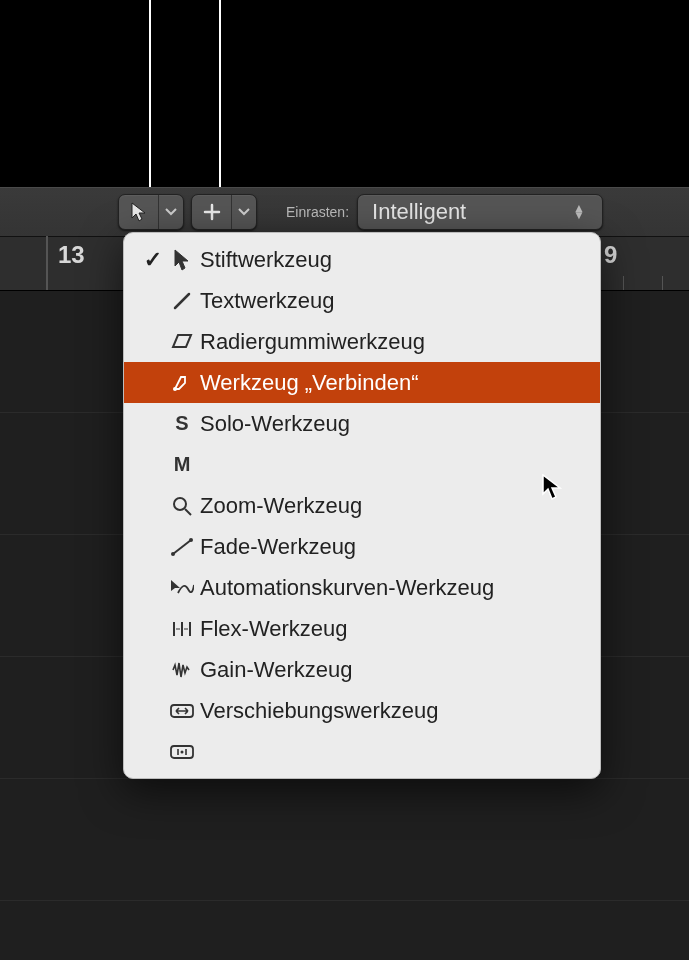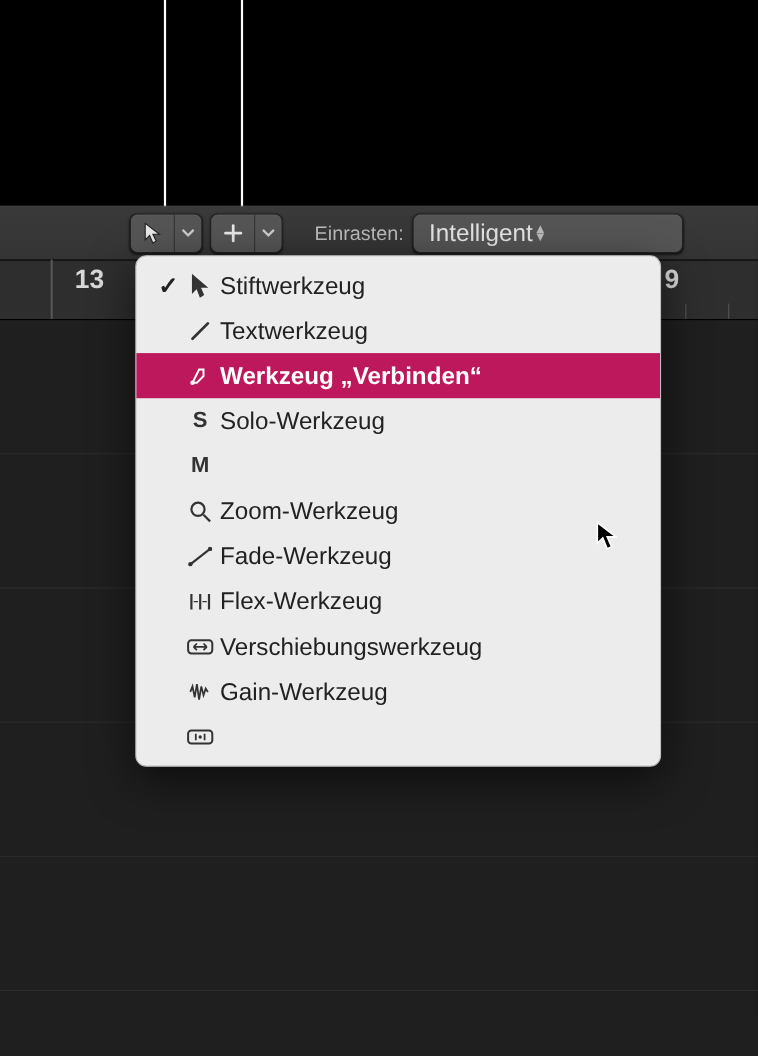--- a/index.html
+++ b/index.html
@@ -40,37 +40,38 @@
     display: flex; align-items: center; justify-content: center;
     border-right: 1px solid #333;
   }
   .tool-chevron {
     width: 24px; height: 34px;
     display: flex; align-items: center; justify-content: center;
     color: #ccc;
   }
   .snap-label {
     color: #bbb;
-    font-size: 18px;
+    font-size: 14px;
     margin-left: 22px;
     margin-right: 8px;
   }
   .snap-select {
     flex: 0 0 auto;
     width: 246px;
     height: 36px;
     background: #555;
     border: 1px solid #222;
     border-radius: 7px;
     display: flex;
     align-items: center;
     padding: 0 16px 0 14px;
     color: #e5e5e5;
     font-size: 22px;
     box-shadow: 0 1px 0 rgba(255,255,255,.05) inset, 0 1px 2px rgba(0,0,0,.6);
+    justify-content: space-between;
   }
   .stepper {
     width: 14px;
     color: #bbb;
     line-height: .6;
     font-size: 12px;
     display: flex;
     flex-direction: column;
     align-items: center;
   }
@@ -112,23 +113,22 @@
   .dd-item {
     display: flex;
     align-items: center;
     height: 41px;
     padding-left: 18px;
     font-size: 22px;
     color: #222;
     white-space: nowrap;
   }
   .dd-item.selected {
-    background: #be185d;
+    background: #c2410c;
     color: #fff;
-    font-weight: bold;
   }
   .dd-check {
     width: 22px;
     text-align: center;
     font-weight: 700;
     color: #222;
   }
   .dd-item.selected .dd-check { color: #fff; }
   .dd-icon {
     width: 36px;
@@ -182,21 +182,21 @@
     <span>Intelligent</span>
     <span class="stepper">
       <span>▲</span>
         <span>▼</span>
     </span>
   </div>
 </div>
 
 <div class="ruler">
   <div class="tick-major" style="left:46px;"></div>
-  <div class="num" style="left:68px;">13</div>
+  <div class="num" style="left:58px;">13</div>
   <div class="num" style="left:604px;">9</div>
   <div class="tick-minor" style="left:623px;"></div>
   <div class="tick-minor" style="left:662px;"></div>
 </div>
 
 <div class="tracks">
   <div class="row"></div>
   <div class="row"></div>
   <div class="row"></div>
   <div class="row"></div>
@@ -215,20 +215,29 @@
     </div>
     <div class="dd-item">
       <span class="dd-check"></span>
       <span class="dd-icon">
         <svg width="20" height="20" viewBox="0 0 20 20">
           <path d="M3 17 L17 3" stroke="#333" stroke-width="2.5" stroke-linecap="round"></path>
         </svg>
       </span>
       <span class="dd-label">Textwerkzeug</span>
     </div>
+    <div class="dd-item">
+      <span class="dd-check"></span>
+      <span class="dd-icon">
+        <svg width="22" height="18" viewBox="0 0 22 18">
+          <path d="M7 2 L20 2 L15 14 L2 14 Z" fill="none" stroke="#333" stroke-width="2"></path>
+        </svg>
+      </span>
+      <span class="dd-label">Radiergummiwerkzeug</span>
+    </div>
     <div class="dd-item selected">
       <span class="dd-check"></span>
       <span class="dd-icon">
         <svg width="22" height="20" viewBox="0 0 22 20">
           <path d="M4 16 L10 4 L14 4 L14 10 L8 16 Z" fill="none" stroke="#fff" stroke-width="1.8"></path>
           <circle cx="4" cy="16" r="2" fill="#fff"></circle>
         </svg>
       </span>
       <span class="dd-label">Werkzeug „Verbinden“</span>
     </div>
@@ -258,45 +267,55 @@
           <path d="M2 16 L20 2" stroke="#333" stroke-width="2"></path>
           <circle cx="2" cy="16" r="2" fill="#333"></circle>
           <circle cx="20" cy="2" r="2" fill="#333"></circle>
         </svg>
       </span>
       <span class="dd-label">Fade-Werkzeug</span>
     </div>
     <div class="dd-item">
       <span class="dd-check"></span>
       <span class="dd-icon">
+        <svg width="24" height="18" viewBox="0 0 24 18">
+          <path d="M1 1 L1 12 L5 9 L10 9 Z" fill="#333"></path>
+          <path d="M8 14 Q14 2 18 10 T24 6" fill="none" stroke="#333" stroke-width="1.8"></path>
+        </svg>
+      </span>
+      <span class="dd-label">Automationskurven-Werkzeug</span>
+    </div>
+    <div class="dd-item">
+      <span class="dd-check"></span>
+      <span class="dd-icon">
         <svg width="24" height="20" viewBox="0 0 24 20">
           <path d="M4 3 V17 M12 3 V17 M20 3 V17" stroke="#333" stroke-width="2"></path>
           <path d="M6 10 H10 M14 10 H18" stroke="#333" stroke-width="1.2"></path>
         </svg>
       </span>
       <span class="dd-label">Flex-Werkzeug</span>
     </div>
     <div class="dd-item">
       <span class="dd-check"></span>
       <span class="dd-icon">
+        <svg width="24" height="18" viewBox="0 0 24 18">
+          <path d="M3 9 L5 4 L7 14 L9 2 L11 16 L13 4 L15 12 L17 6 L19 9" fill="none" stroke="#333" stroke-width="1.6"></path>
+        </svg>
+      </span>
+      <span class="dd-label">Gain-Werkzeug</span>
+    </div>
+    <div class="dd-item">
+      <span class="dd-check"></span>
+      <span class="dd-icon">
         <svg width="26" height="18" viewBox="0 0 26 18">
           <rect x="2" y="3" width="22" height="12" rx="3" fill="none" stroke="#333" stroke-width="1.8"></rect>
           <path d="M7 9 H19 M7 9 L10 6 M7 9 L10 12 M19 9 L16 6 M19 9 L16 12" stroke="#333" stroke-width="1.6" fill="none"></path>
         </svg>
       </span>
       <span class="dd-label">Verschiebungswerkzeug</span>
-    </div>
-    <div class="dd-item">
-      <span class="dd-check"></span>
-      <span class="dd-icon">
-        <svg width="24" height="18" viewBox="0 0 24 18">
-          <path d="M3 9 L5 4 L7 14 L9 2 L11 16 L13 4 L15 12 L17 6 L19 9" fill="none" stroke="#333" stroke-width="1.6"></path>
-        </svg>
-      </span>
-      <span class="dd-label">Gain-Werkzeug</span>
     </div>
     <div class="dd-item">
       <span class="dd-check"></span>
       <span class="dd-icon">
         <svg width="26" height="18" viewBox="0 0 26 18">
           <rect x="2" y="3" width="22" height="12" rx="3" fill="none" stroke="#333" stroke-width="1.8"></rect>
           <path d="M9 6 L9 12 M17 6 L17 12" stroke="#333" stroke-width="1.6"></path>
           <circle cx="13" cy="9" r="1.5" fill="#333"></circle>
         </svg>
       </span>

